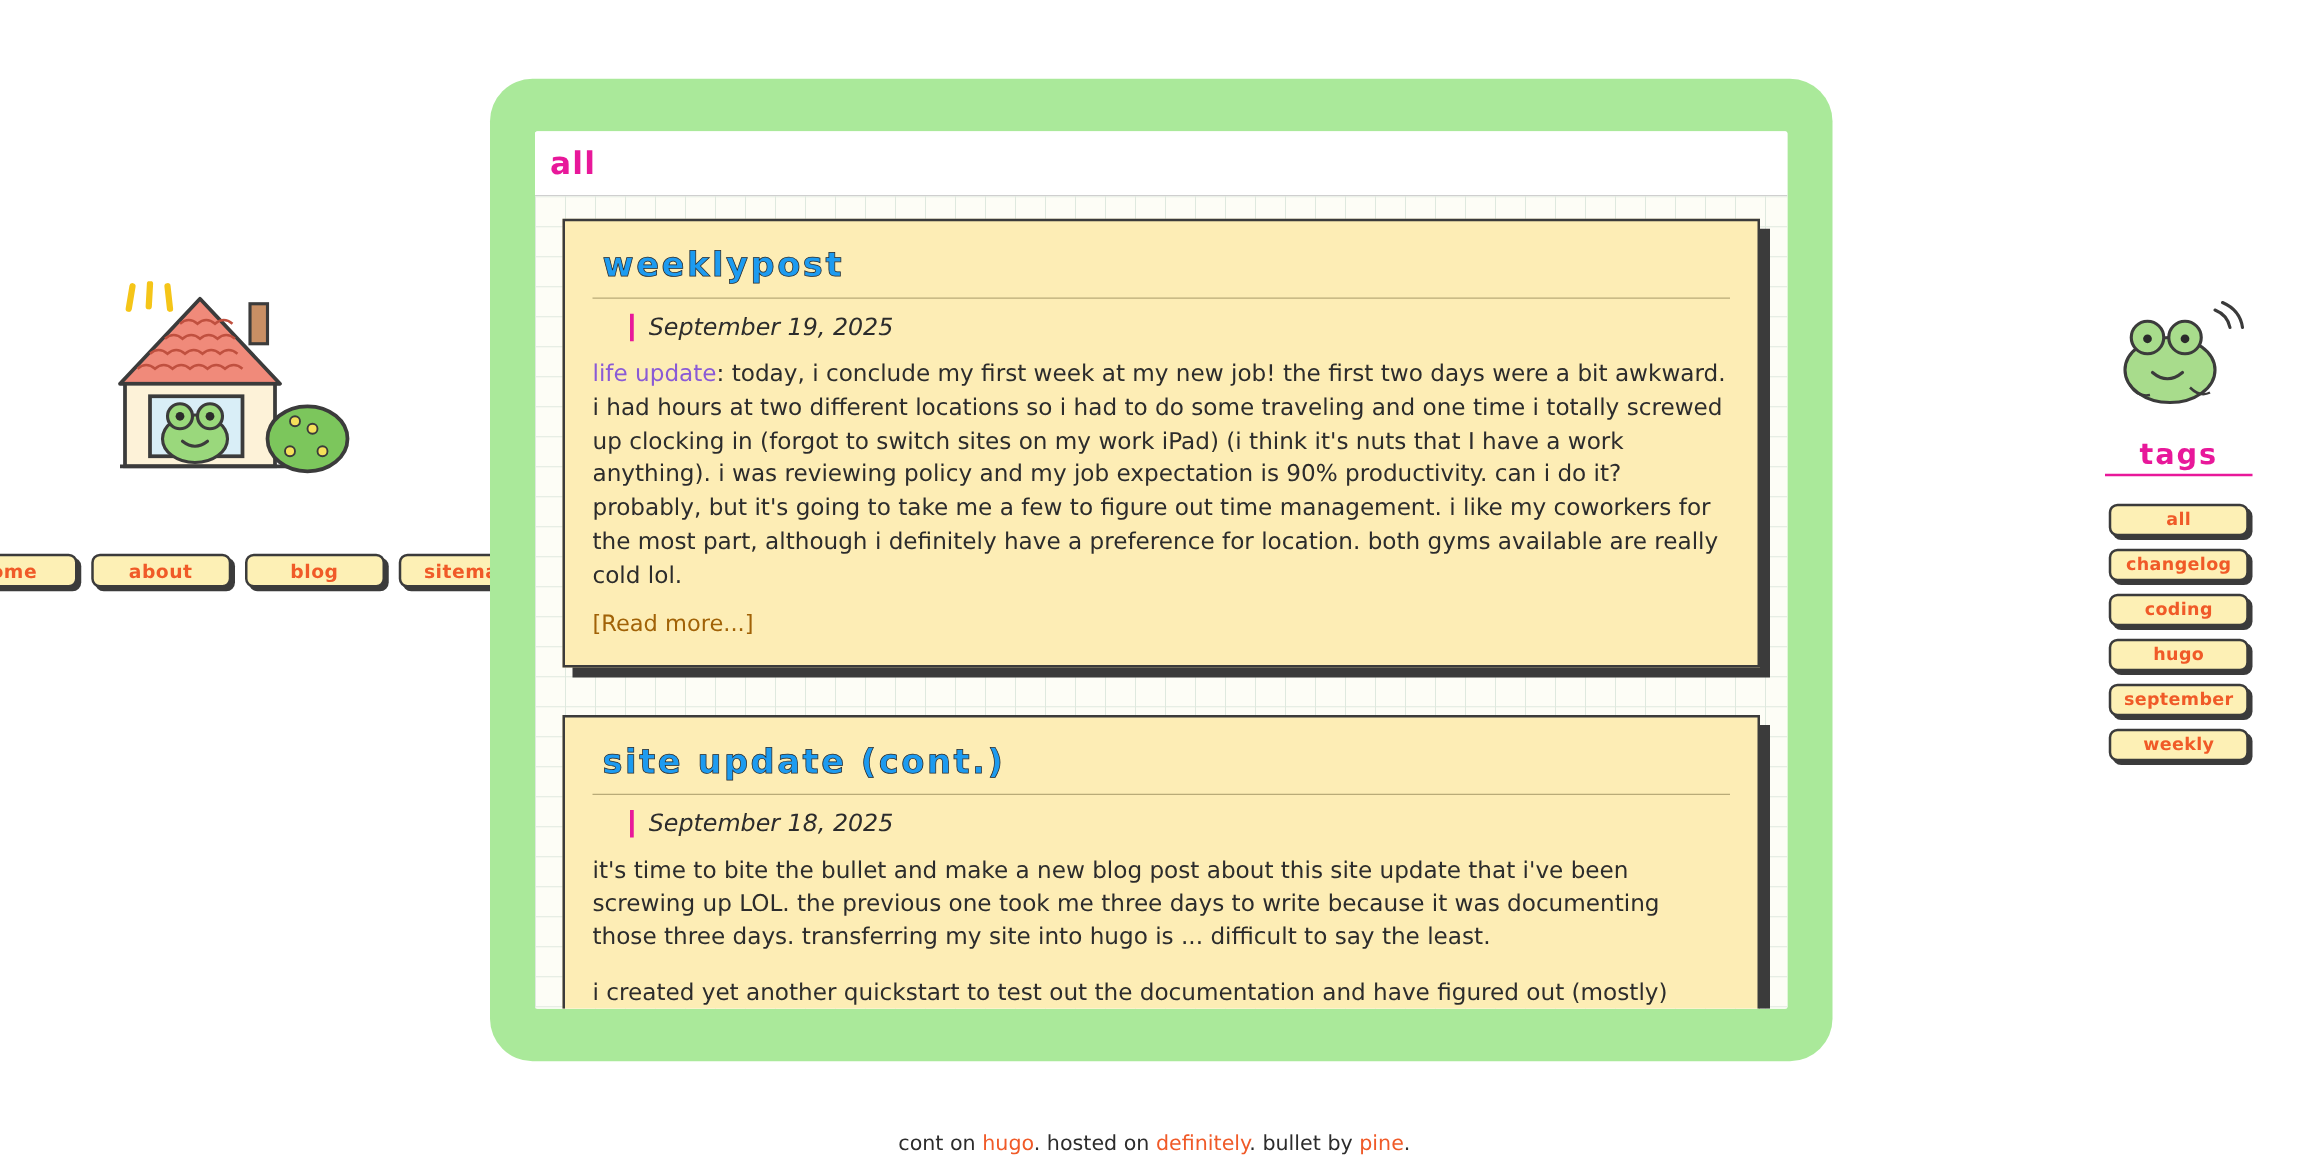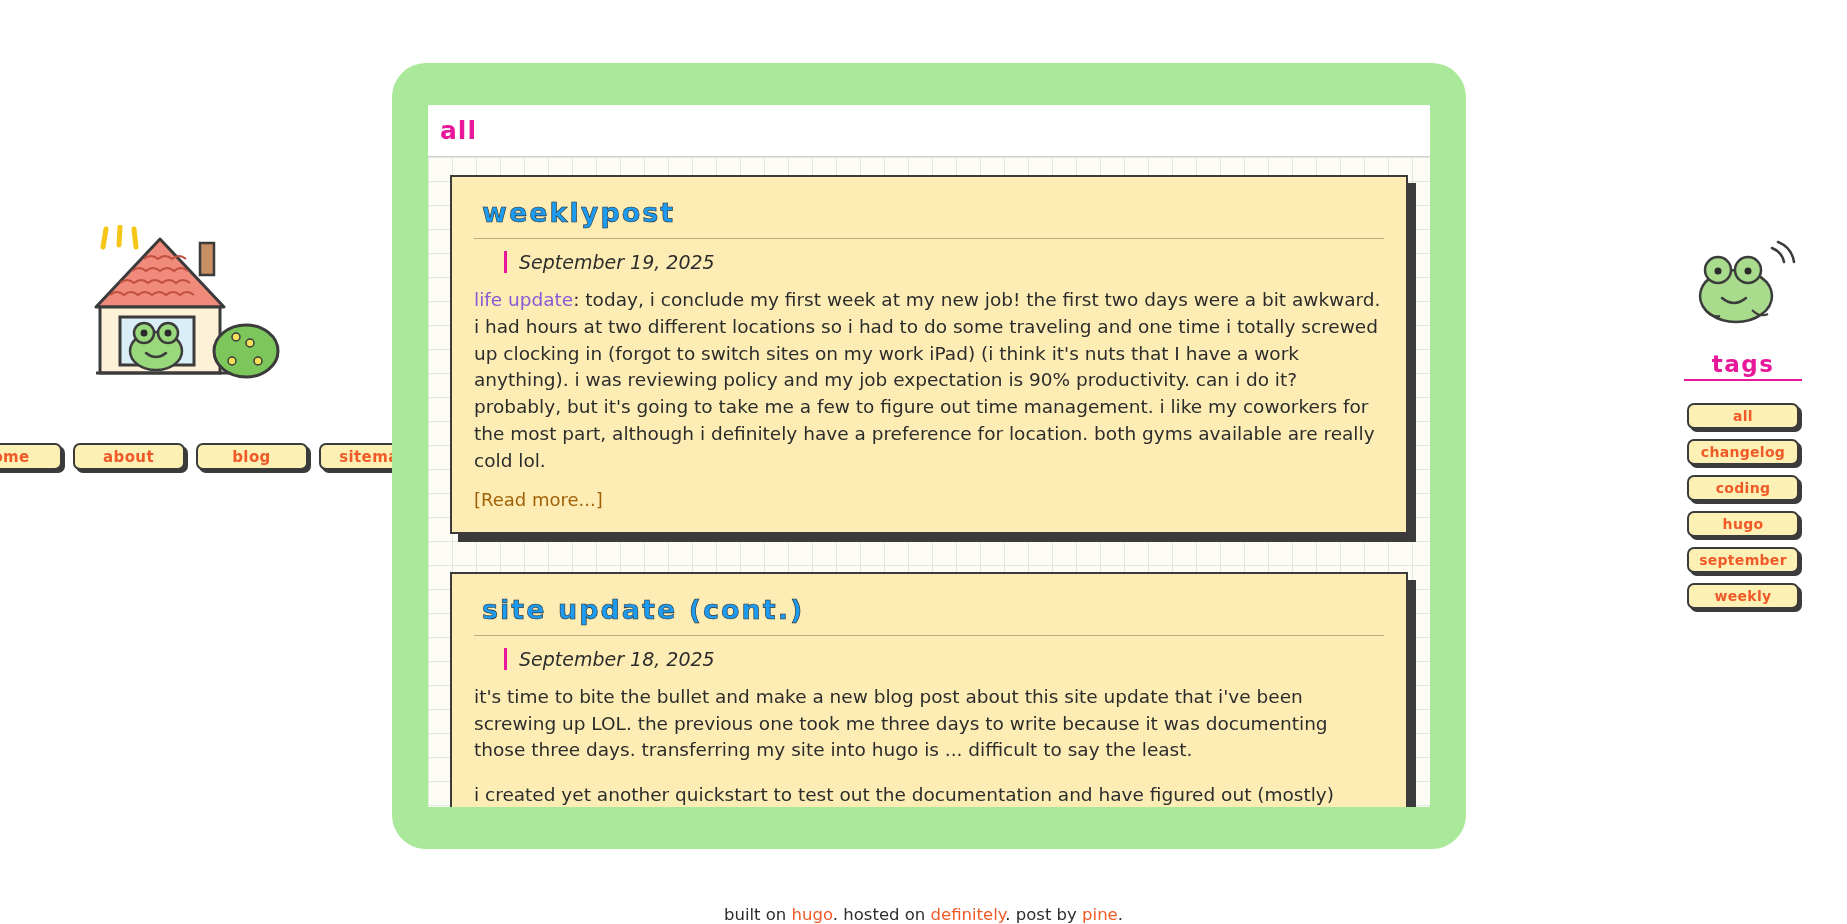--- a/index.html
+++ b/index.html
@@ -354,16 +354,16 @@
       <a class="tag-btn">all</a>
       <a class="tag-btn">changelog</a>
       <a class="tag-btn">coding</a>
       <a class="tag-btn">hugo</a>
       <a class="tag-btn">september</a>
       <a class="tag-btn">weekly</a>
     </div>
   </div>
 
   <div id="footer">
-    <span>built on </span><a>hugo</a><span>. hosted on </span><a>definitely</a><span>. post by </span><a>pine</a><span>.</span>
+    <span>cont on </span><a>hugo</a><span>. hosted on </span><a>definitely</a><span>. bullet by </span><a>pine</a><span>.</span>
   </div>
 
 </div>
 
 </body></html>

